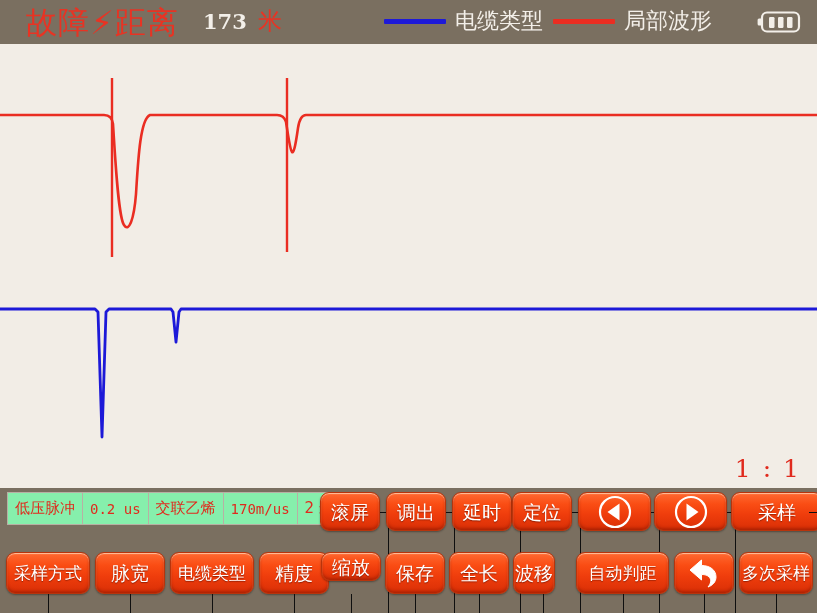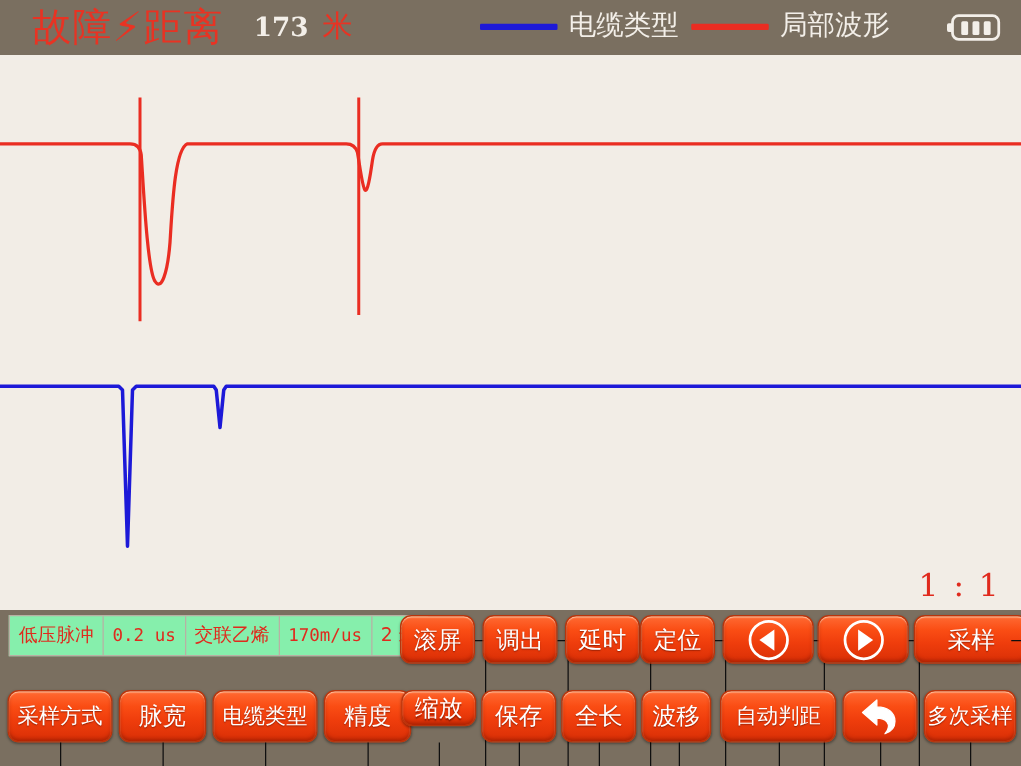--- a/index.html
+++ b/index.html
@@ -330,21 +330,21 @@
       </div>
       <div class="stub" style="left: 351px; top: 594px; height: 19px;"></div>
       <div class="btn" style="left: 385px; top: 552px; width: 60px; height: 42px;">
         <span>保存</span>
       </div>
       <div class="stub" style="left: 415px; top: 594px; height: 19px;"></div>
       <div class="btn" style="left: 449px; top: 552px; width: 60px; height: 42px;">
         <span>全长</span>
       </div>
       <div class="stub" style="left: 479px; top: 594px; height: 19px;"></div>
-      <div class="btn" style="left: 513px; top: 552px; width: 56px; height: 42px;">
+      <div class="btn" style="left: 513px; top: 552px; width: 42px; height: 42px;">
         <span>波移</span>
       </div>
       <div class="stub" style="left: 543px; top: 594px; height: 19px;"></div>
       <div class="btn small-text" style="left: 576px; top: 552px; width: 93px; height: 42px;">
         <span>自动判距</span>
       </div>
       <div class="stub" style="left: 623px; top: 594px; height: 19px;"></div>
       <div class="btn" style="left: 674px; top: 552px; width: 60px; height: 42px;">
         <span class="glyph">
           <svg width="38" height="34" viewBox="0 0 38 34">

